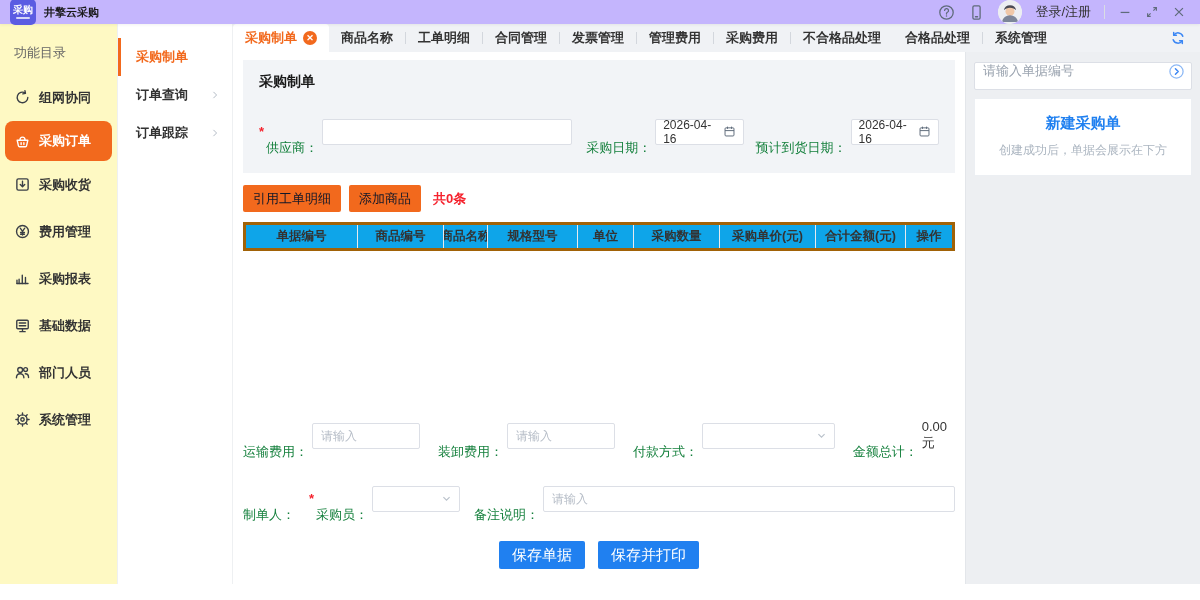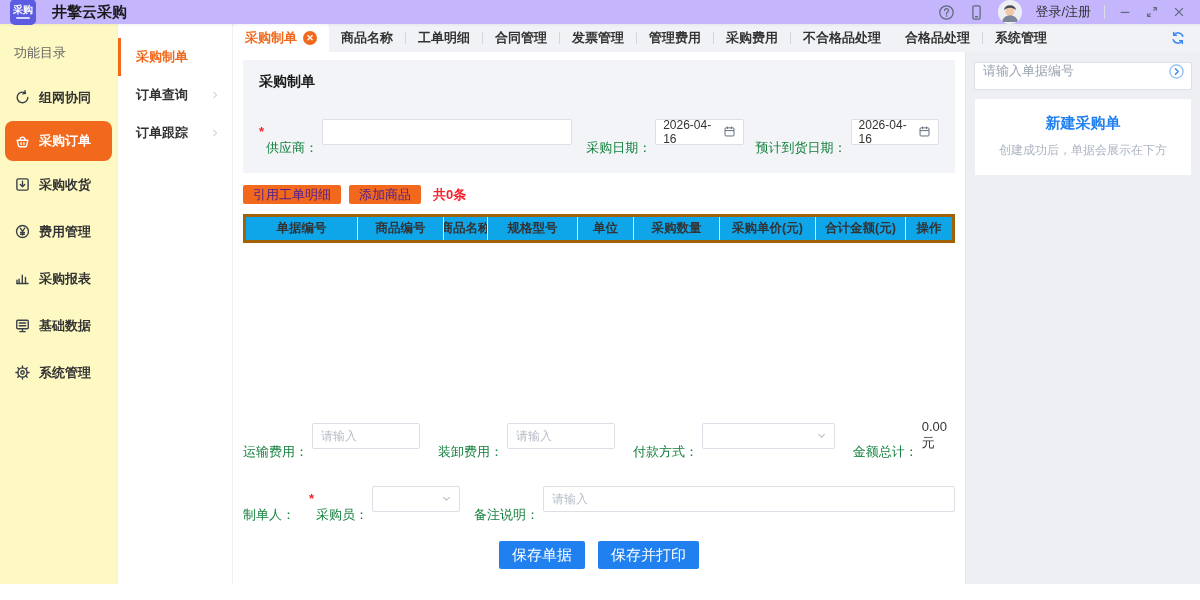--- a/index.html
+++ b/index.html
@@ -4,21 +4,21 @@
 <style>
   * { margin:0; padding:0; box-sizing:border-box; }
   html,body { width:1200px; height:600px; overflow:hidden; }
   body { font-family:"Liberation Sans", sans-serif; font-size:13px; color:#333; background:#fff; }
   svg { display:block; }
 
   
   .topbar { height:24px; display:flex; align-items:center; padding:0 14px 0 10px; background:#c4b5fd; position:relative; z-index:5; box-shadow:0 1px 3px rgba(0,0,0,.06); }
   .logo { width:26px; height:26px; border-radius:5px; background:#5b5ce2; color:#fff; display:flex; flex-direction:column; align-items:center; justify-content:center; font-size:10px; font-weight:700; line-height:1; }
   .logo .sub { width:14px; height:2px; background:rgba(255,255,255,.75); margin-top:2px; border-radius:1px; }
-  .app-title { font-size:15px; font-weight:700; color:#1a1a1a; margin-left:16px; }
+  .app-title { font-size:11px; font-weight:700; color:#1a1a1a; margin-left:8px; }
   .top-right { margin-left:auto; display:flex; align-items:center; gap:13px; color:#5f6b7a; }
   .icon-btn { display:flex; align-items:center; justify-content:center; cursor:pointer; }
   .avatar { width:24px; height:24px; border-radius:50%; overflow:hidden; background:#eceef2; }
   .login { font-size:13px; color:#333; cursor:pointer; }
   .v-divider { width:1px; height:14px; background:#d9dde3; }
 
   
   .body-row { display:flex; height:560px; }
 
   
@@ -53,21 +53,21 @@
   .form-row { display:flex; align-items:center; margin-top:15px; }
   .lbl { font-weight:400; color:#15803d; white-space:nowrap;margin-top:33px; }
   .req { color:#F5222D; margin-right:2px; font-weight:600; }
   .inp { height:26px; border:1px solid #dcdfe6; border-radius:2px; background:#fff; padding:0 8px; font-size:12px; color:#333; font-family:inherit; outline:none; }
   .inp::placeholder { color:#b6bdc7; }
   .supplier-inp { width:268px; margin-left:4px; }
   .date-box { height:26px; width:94px; border:1px solid #dcdfe6; border-radius:2px; background:#fff; display:flex; align-items:center; justify-content:space-between; padding:0 7px; font-size:12px; color:#333; margin-left:4px; cursor:pointer; }
 
   
   .toolbar-row { display:flex; align-items:center; margin:12px 10px 0; gap:8px; }
-  .btn-orange { height:19px; background:#F2691D; color:#4c1d95; border:none; border-radius:2px; padding:0 10px; font-size:13px; font-family:inherit; cursor:pointer; }
+  .btn-orange { height:27px; background:#F2691D; color:#0f172a; border:none; border-radius:2px; padding:0 10px; font-size:13px; font-family:inherit; cursor:pointer; }
   .count { color:#F5222D; font-weight:600; margin-left:4px; }
 
   
   .thead { display:flex; margin:10px 10px 0; background:#0ea5e9; border:3px solid #a16207; height:29px; }
   .th { display:flex; align-items:center; justify-content:center; font-weight:600; font-size:12.5px; color:#333; border-right:1px solid #e8eaed; white-space:nowrap; overflow:hidden; }
   .th:last-child { border-right:none; }
   .c0{width:112px}.c1{width:86px}.c2{width:44px}.c3{width:90px}.c4{width:56px}.c5{width:86px}.c6{width:96px}.c7{width:90px}.c8{width:44px;flex:1}
   .tbody-empty { flex:1; background:#fff; }
 
   
@@ -206,20 +206,31 @@
       <span class="ic">
         <svg width="17" height="17" viewBox="0 0 16 16" fill="none" stroke="currentColor" stroke-width="1.3">
           <rect x="2.6" y="3" width="10.8" height="8" rx="1"></rect>
           <path d="M5 5.6h6M5 8.2h6" stroke-linecap="round"></path>
           <path d="M8 11v2M5.5 13.8h5" stroke-linecap="round"></path>
         </svg>
       </span>
       <span>基础数据</span>
     </div>
 
+    <div class="side-item">
+      <span class="ic">
+        <svg width="17" height="17" viewBox="0 0 16 16" fill="none" stroke="currentColor" stroke-width="1.3">
+          <circle cx="5.8" cy="5.6" r="2.3"></circle>
+          <path d="M2.3 13c0-2.4 1.7-3.8 3.5-3.8S9.3 10.6 9.3 13" stroke-linecap="round"></path>
+          <circle cx="10.9" cy="5.2" r="1.8"></circle>
+          <path d="M10.6 9.2c1.7 0 3.1 1.4 3.1 3.5" stroke-linecap="round"></path>
+        </svg>
+      </span>
+      <span>部门人员</span>
+    </div>
 
     <div class="side-item">
       <span class="ic">
         <svg width="17" height="17" viewBox="0 0 16 16" fill="none" stroke="currentColor" stroke-width="1.3">
           <circle cx="8" cy="8" r="4.3"></circle>
           <circle cx="8" cy="8" r="1.6"></circle>
           <path d="M8 1.8v1.9M8 12.3v1.9M1.8 8h1.9M12.3 8h1.9M3.6 3.6l1.3 1.3M11.1 11.1l1.3 1.3M12.4 3.6l-1.3 1.3M4.9 11.1l-1.3 1.3" stroke-linecap="round"></path>
         </svg>
       </span>
       <span>系统管理</span>

